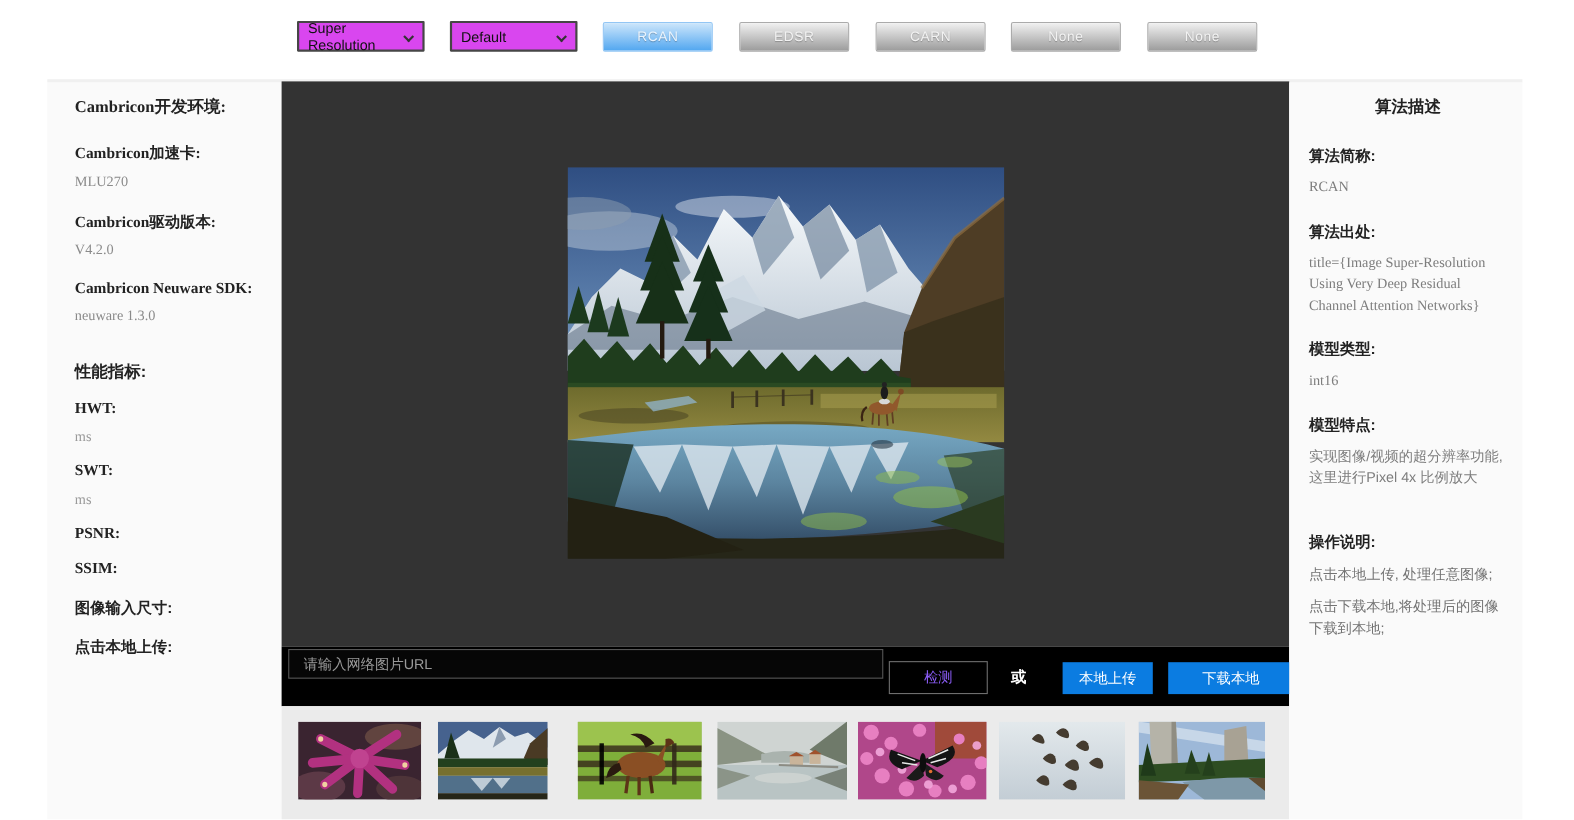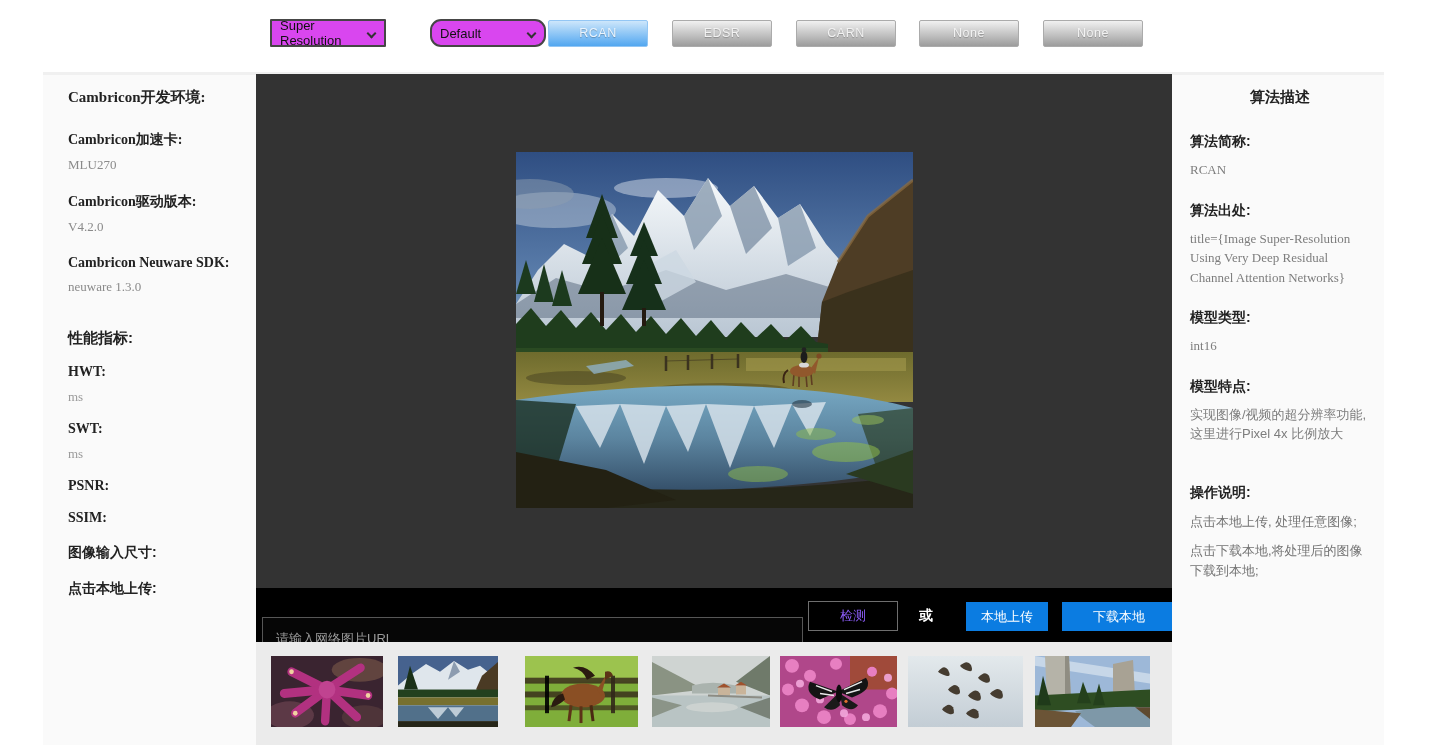--- a/index.html
+++ b/index.html
@@ -13,21 +13,21 @@
   .select-box {
     position:absolute; top:19px; height:28px; width:116px; background:#d946ef;
     border:2px solid #464646; border-radius:1px; display:flex; align-items:center;
     padding:0 8px; font-size:13px; color:#111; cursor:pointer;
   }
   .select-box .caret {
     position:absolute; right:9px; top:9px; width:7px; height:7px;
     border-right:2px solid #333; border-bottom:2px solid #333; transform:rotate(45deg);
   }
   #sel-task { left:270px; }
-  #sel-model { left:430px;border-radius:11px; }
+  #sel-model { left:409px; }
   .model-btn {
     position:absolute; top:20px; width:100px; height:27px; border-radius:2px;
     font-size:12.5px; letter-spacing:.5px; text-align:center; line-height:25px; cursor:pointer;
     background:linear-gradient(#f1f1f1,#9c9c9c); border:1px solid #ababab; color:#f2f2f2;
     text-shadow:0 1px 1px rgba(0,0,0,.25);
   }
   .model-btn.active {
     background:linear-gradient(#cde6fb,#52a7f0); border:1px solid #93c6f4; color:#eaf4fe;
   }
   #btn-m0 { left:548px; } #btn-m1 { left:672px; } #btn-m2 { left:796px; }
@@ -47,21 +47,21 @@
   .perf-label.cjk { font-family:"Liberation Sans", sans-serif; margin-top:18px; }
   .perf-value { font-size:13px; color:#9a9a9a; margin:9px 0 0 0; min-height:6px; }
 
   
   .center { position:absolute; left:256px; top:74px; width:916px; }
   .viewer { position:relative; width:916px; height:514px; background:#333333; }
   .main-image { position:absolute; left:260px; top:78px; width:397px; height:356px; display:block; }
 
   .url-bar { position:relative; width:916px; height:54px; background:#000; }
   .url-input {
-    position:absolute; left:6px; top:29px; width:541px; height:42px;
+    position:absolute; left:6px; top:2px; width:541px; height:27px;
     background:#060606; border:1px solid #565656; color:#cfcfcf;
     font-size:13px; padding:0 13px; outline:none; font-family:"Liberation Sans", sans-serif;
   }
   .url-input::placeholder { color:#9a9a9a; }
   .detect-btn {
     position:absolute; left:552px; top:13px; width:90px; height:30px;
     background:transparent; border:1px solid #6e6e6e; color:#8b5cf6; font-size:13px;
     line-height:28px; text-align:center; cursor:pointer;
   }
   .or-label { position:absolute; left:659px; top:19px; width:22px; text-align:center; color:#fff; font-size:14px; font-weight:700; }

